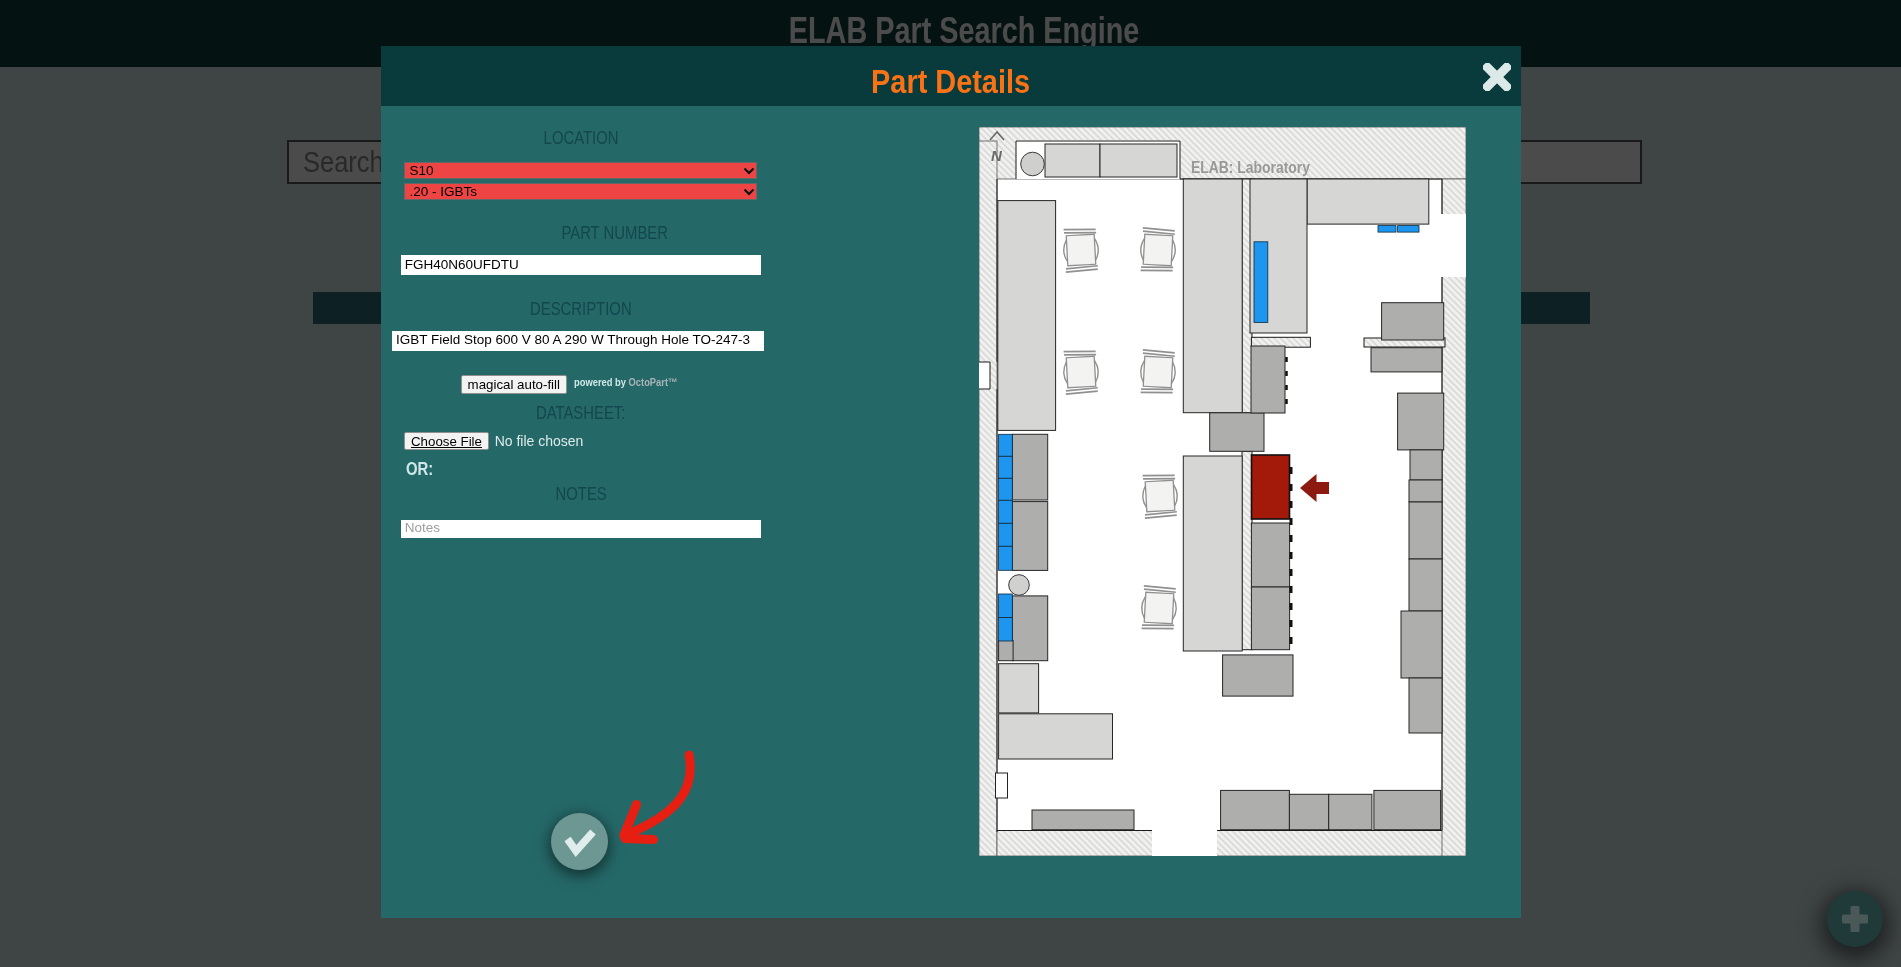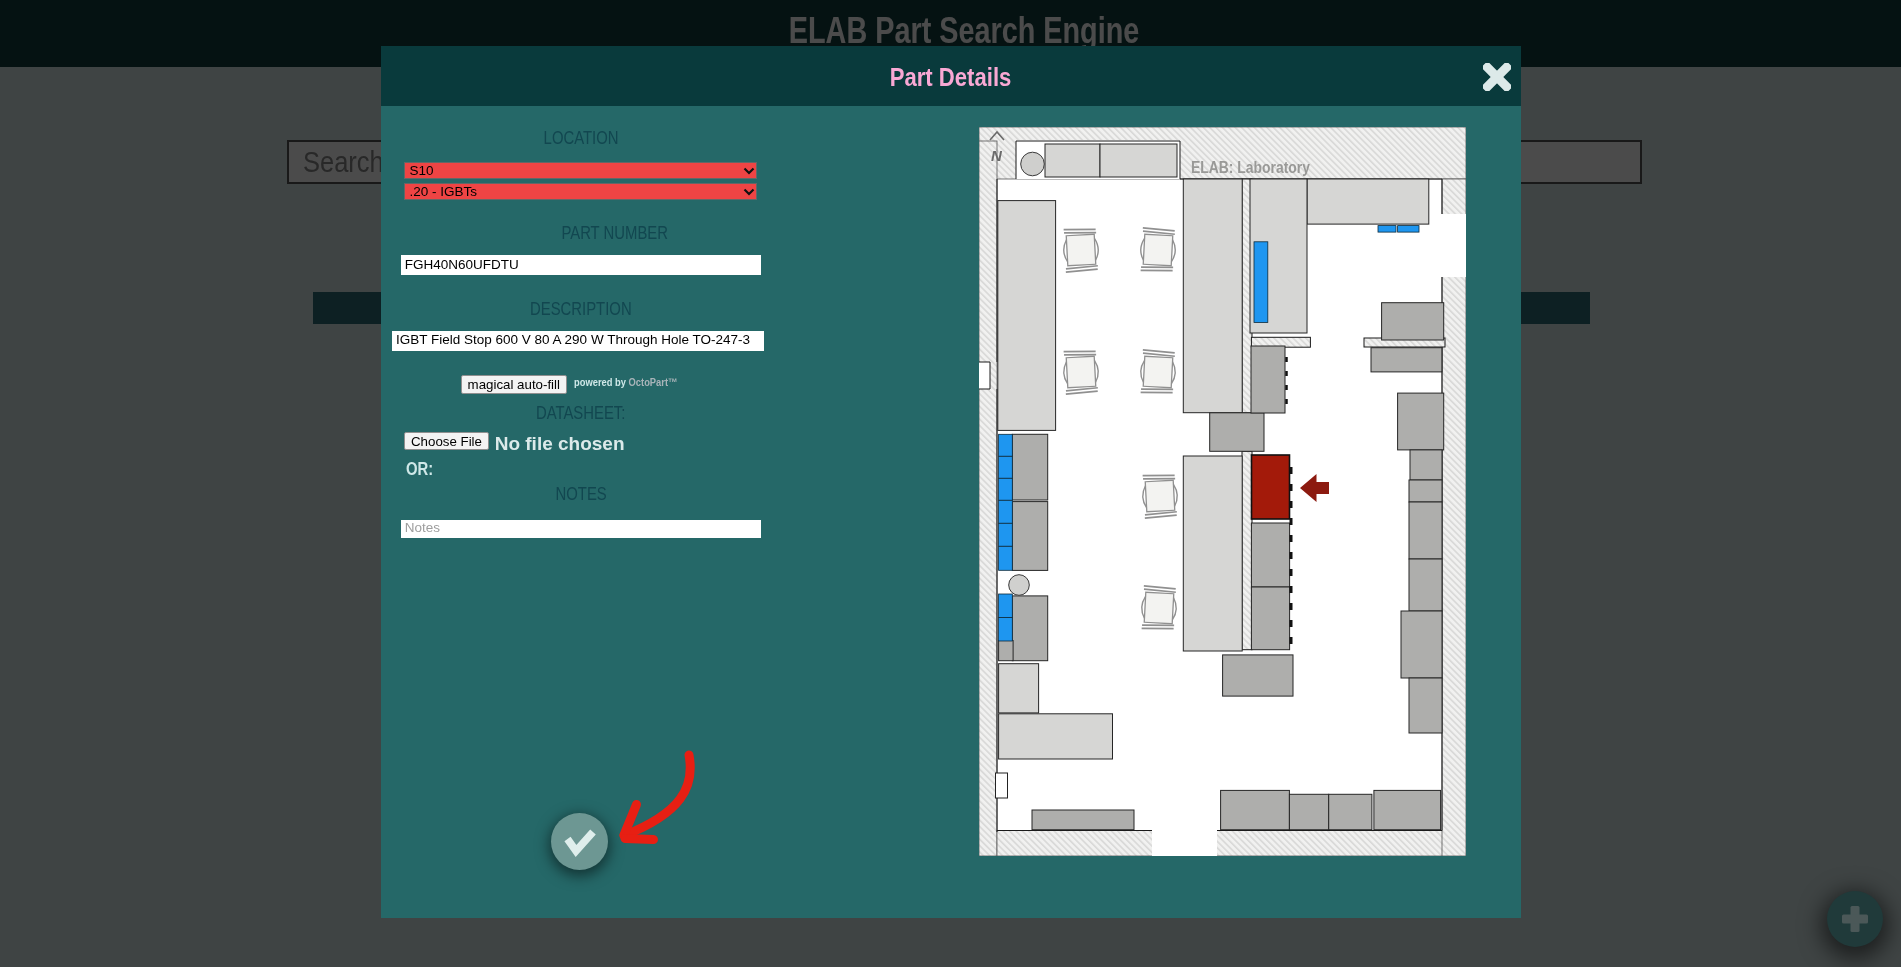--- a/index.html
+++ b/index.html
@@ -11,21 +11,21 @@
   .cxl { display:inline-block; transform:scaleX(0.85); transform-origin:0 50%; }
   #search { position:absolute; left:287px; top:140px; width:1355px; height:44px;
     border:2px solid #555; background:#fff; font-size:30px; color:#8a8a8a;
     line-height:40px; padding-left:14px; }
   #tealbar { position:absolute; left:313px; top:292px; width:1277px; height:32px; background:#2c6c77; }
   #overlay { position:absolute; left:0; top:0; width:1901px; height:967px; background:rgba(0,0,0,0.706); }
   #fab { position:absolute; left:1827px; top:891px; width:56px; height:56px; border-radius:50%;
     background:#203a3a; box-shadow:0 6px 22px 6px rgba(0,0,0,0.55); }
   #modal { position:absolute; left:381px; top:46px; width:1140px; height:872px; background:#256868; }
   #mhead { position:absolute; left:0; top:0; width:1140px; height:60px; background:#093a3c; }
-  #mhead h2 { text-align:center; color:#f9a8d4; font-size:26px; font-weight:bold; padding-top:15.5px; }
+  #mhead h2 { text-align:center; color:#f97316; font-size:34px; font-weight:bold; padding-top:15.5px; }
   .lbl { position:absolute; width:400px; text-align:center; font-size:17.5px; line-height:21px; color:#124750; }
   .inp { position:absolute; background:#fff; border:none; font-size:13.5px; color:#000;
     line-height:19px; padding-left:4px; white-space:nowrap; overflow:hidden; }
   .sel { position:absolute; background:#ef4444; border:1px solid #666; font-size:13.5px; color:#000;
     padding-left:5px; }
   .btn { position:absolute; background:#f3f3f3; border:1px solid #8f8f8f; border-radius:2px;
     font-size:14px; color:#000; text-align:center; }
 </style>
 </head>
 <body>
@@ -61,22 +61,22 @@
     <svg style="position:absolute; left:362px; top:141.5px;" width="12" height="8" viewBox="0 0 12 8">
       <path d="M1.5 1.5 L6 6 L10.5 1.5" fill="none" stroke="#111" stroke-width="2.2"></path>
     </svg>
     <div class="lbl" style="left:0px; top:177px;margin-left:34px;"><span class="cx">PART NUMBER</span></div>
     <div class="inp" style="left:19.7px; top:208.6px; width:360px; height:20px; line-height:19px;">FGH40N60UFDTU</div>
     <div class="lbl" style="left:0px; top:253px;"><span class="cx">DESCRIPTION</span></div>
     <div class="inp" style="left:11px; top:285px; width:372px; height:19.5px; line-height:18px;">IGBT Field Stop 600 V 80 A 290 W Through Hole TO-247-3</div>
     <div class="btn" style="left:79.6px; top:328.7px; width:106.4px; height:19.4px; line-height:18px; font-size:13.3px;">magical auto-fill</div>
     <div style="position:absolute; left:192.7px; top:330px; font-size:11px; font-weight:bold; color:#cfe8e8; white-space:nowrap;"><span class="cxl">powered by <span style="color:#a9b4b9;">OctoPart™</span></span></div>
     <div class="lbl" style="left:0px; top:357px;text-decoration:underline;"><span class="cx">DATASHEET:</span></div>
-    <div class="btn" style="left:22.6px; top:385.7px; width:85.8px; height:18.8px; line-height:17.5px; font-size:13.3px;">Choose File</div>
-    <div style="position:absolute; left:113.7px; top:387px; font-size:19px; color:#dceaea;font-weight:bold;">No file chosen</div>
+    <div class="btn" style="left:22.6px; top:385.7px; width:85.8px; height:18.8px; line-height:17.5px; font-size:13.3px;text-decoration:underline;">Choose File</div>
+    <div style="position:absolute; left:113.7px; top:387px; font-size:14px; color:#dceaea;">No file chosen</div>
     <div style="position:absolute; left:24.5px; top:413px; font-size:17.5px; font-weight:bold; color:#cfe8e8;"><span class="cxl">OR:</span></div>
     <div class="lbl" style="left:0px; top:438px;"><span class="cx">NOTES</span></div>
     <div class="inp" style="left:19.7px; top:474px; width:360px; height:18px; color:#9e9e9e; line-height:16px;">Notes</div>
 
     <div style="position:absolute; left:170px; top:767px; width:57px; height:57px; border-radius:50%;
       background:#6d9793; box-shadow:0 4px 14px 2px rgba(0,0,0,0.5);"></div>
     <svg style="position:absolute; left:170px; top:767px;" width="57" height="57" viewBox="0 0 57 57">
       <path d="M16.5 26 L25 38 L42 19" fill="none" stroke="#dfeeec" stroke-width="7.5"></path>
     </svg>
 

